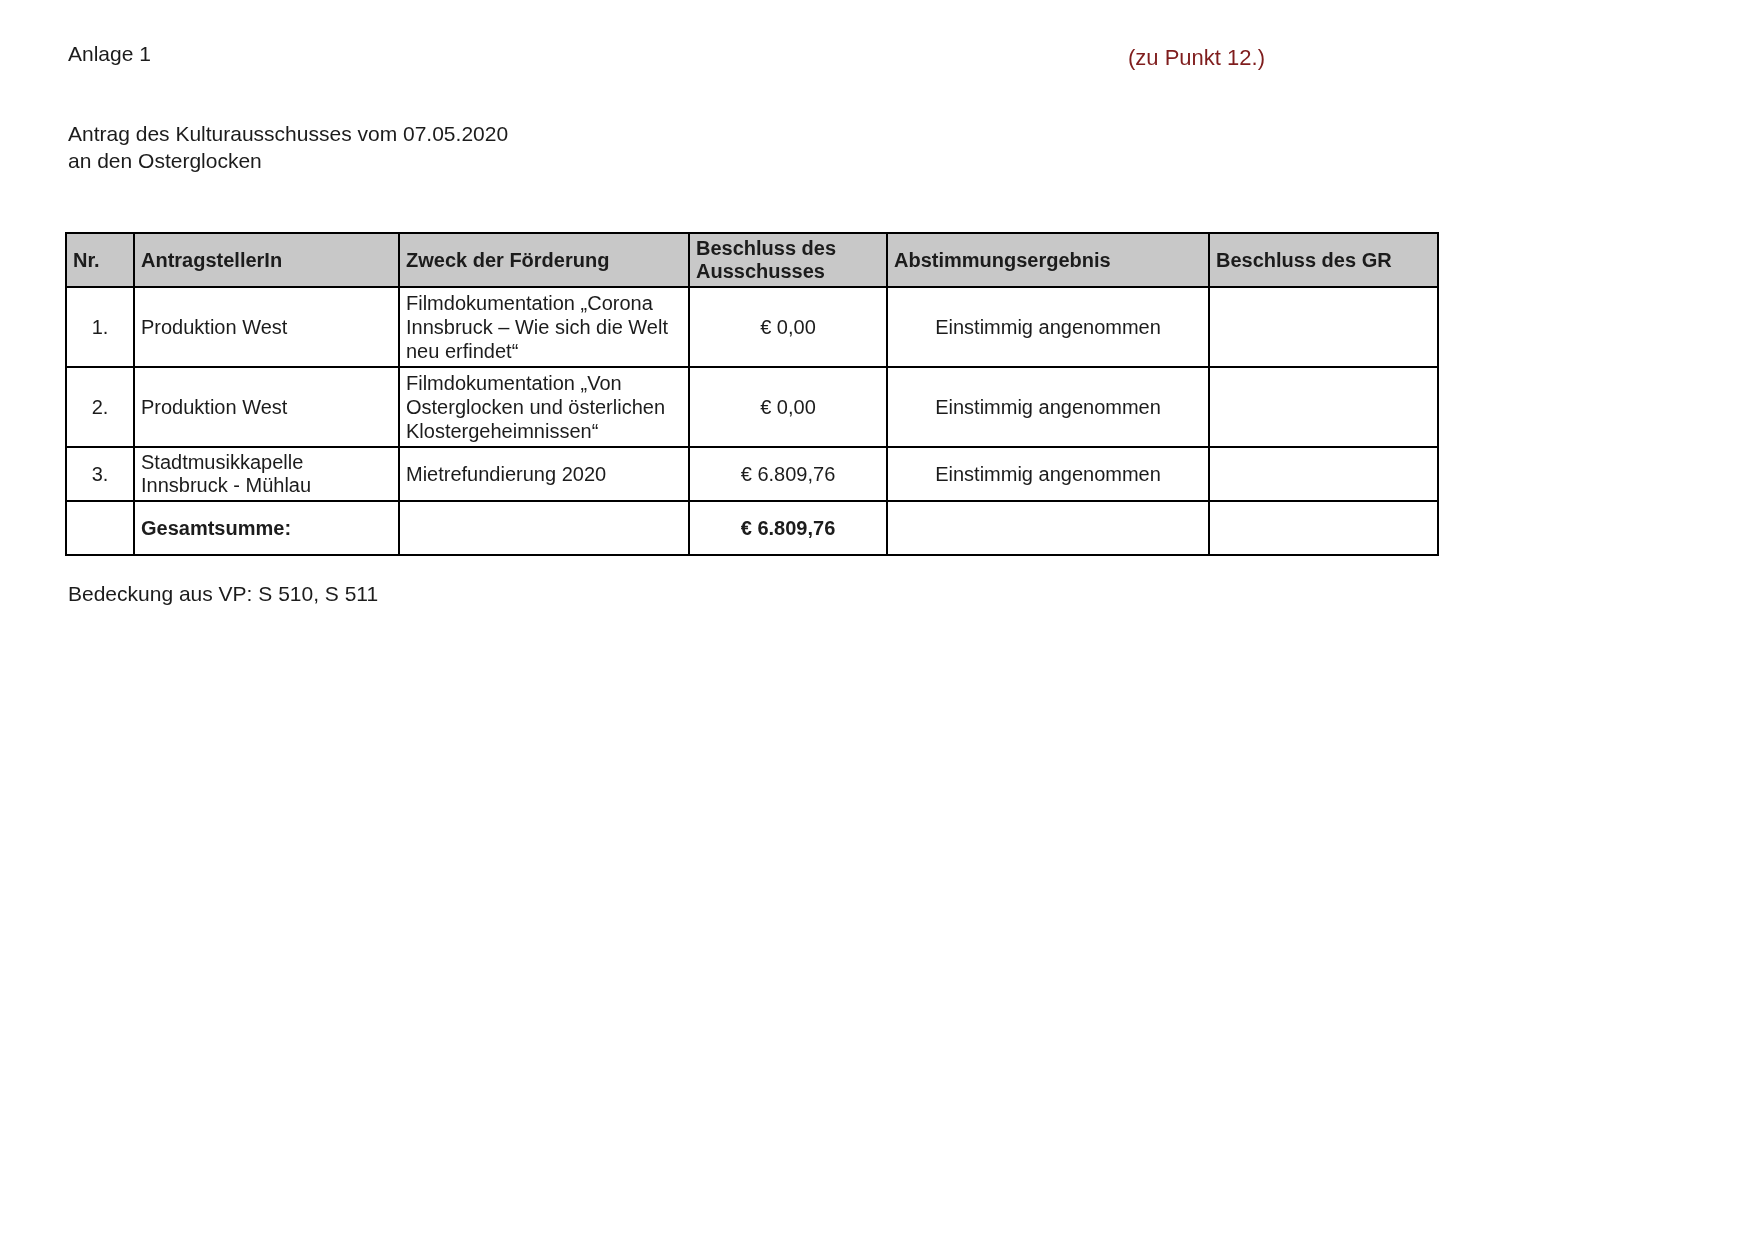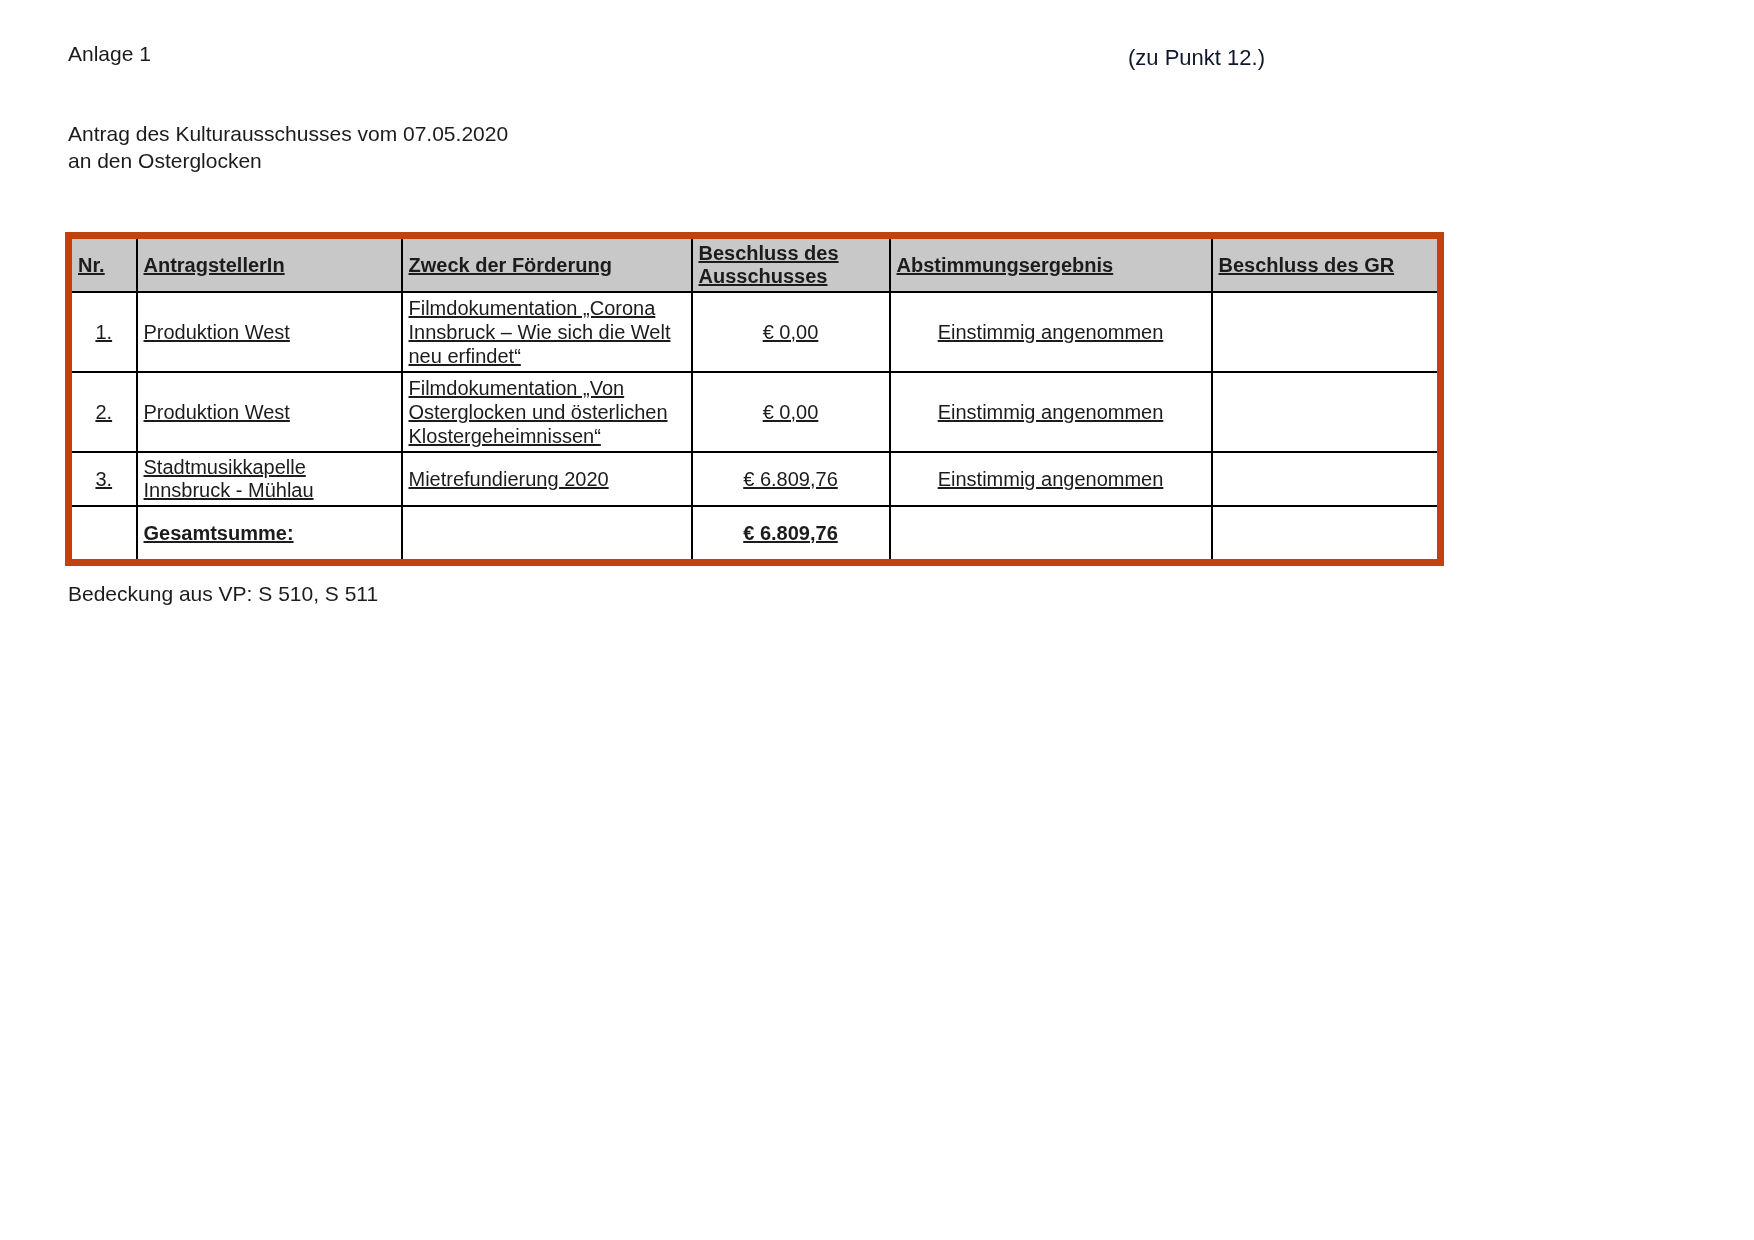--- a/index.html
+++ b/index.html
@@ -20,40 +20,39 @@
     position: absolute;
     left: 68px;
     top: 42px;
     font-size: 21px;
   }
   .punkt-ref {
     position: absolute;
     left: 1128px;
     top: 45px;
     font-size: 22px;
-    color: #0f172a;
+    color: #7f1d1d;
     text-align: center;
   }
   .doc-title {
     position: absolute;
     left: 68px;
     top: 120px;
     font-size: 21px;
     font-weight: normal;
     line-height: 27px;
   }
   table.funding {
     position: absolute;
     left: 65px;
     top: 232px;
     border-collapse: collapse;
     table-layout: fixed;
     width: 1372px;
-    border: 7px solid #c2410c;
-    text-decoration: underline;
+    border: 1px solid #c2410c;
   }
   table.funding th,
   table.funding td {
     border: 2px solid #000;
     font-size: 20px;
     padding: 3px 6px;
     vertical-align: middle;
     overflow: hidden;
     word-wrap: break-word;
   }

